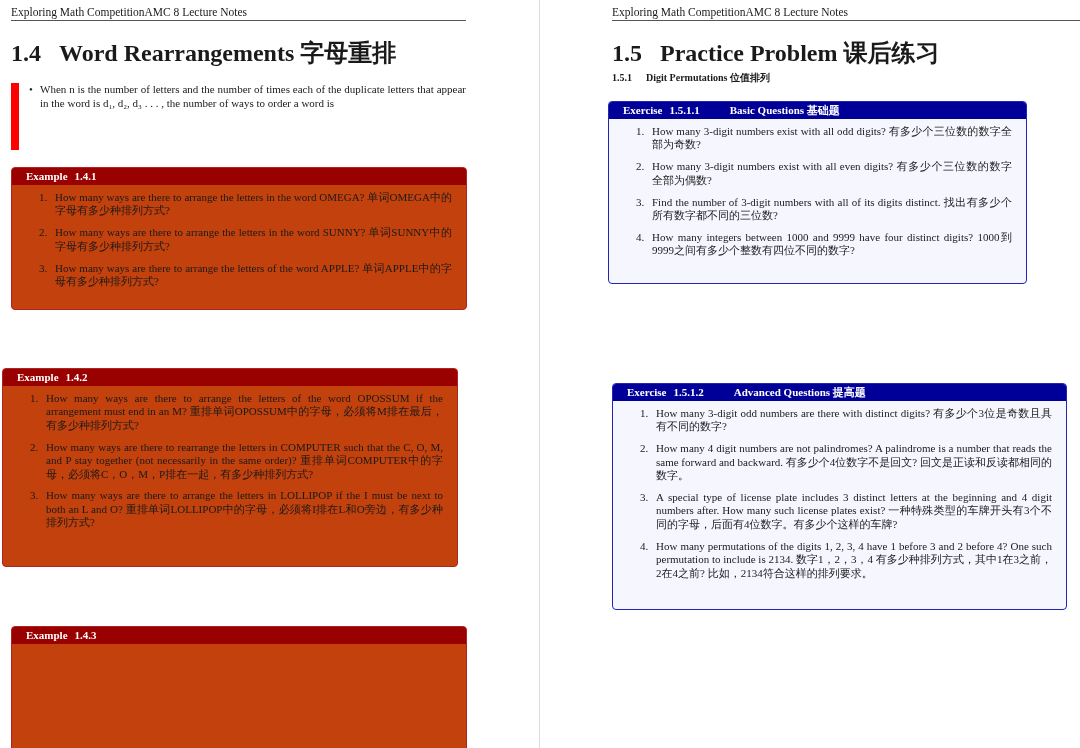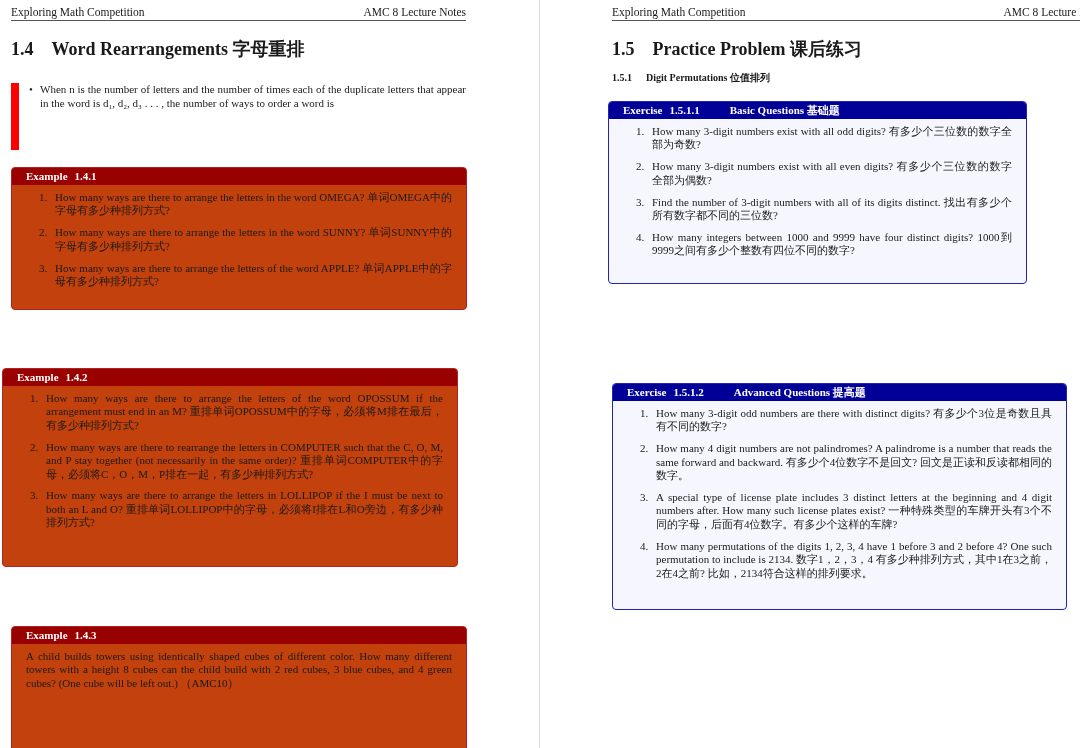--- a/index.html
+++ b/index.html
@@ -4,25 +4,25 @@
 <style>
   * { box-sizing: border-box; margin: 0; padding: 0; }
   html, body { width: 1080px; height: 748px; background: #ffffff; overflow: hidden; }
   body { position: relative; font-family: "Liberation Serif", "DejaVu Serif", serif; color: #1a1a1a; }
 
   .page { position: absolute; top: 0; height: 748px; background: #fff; }
   .page-left { left: 0; width: 539px; }
   .page-right { left: 540px; width: 540px; }
   .page-sep { position: absolute; left: 539px; top: 0; width: 1px; height: 748px; background: #dcdcdc; }
 
-  .running-head { position: absolute; top: 6px; height: 15px; font-size: 11.5px; display: flex; justify-content: space-between; border-bottom: 1px solid #555; line-height: 13px; }
+  .running-head { position: absolute; top: 6px; height: 15px; font-size: 11.5px; display: flex; border-bottom: 1px solid #555; line-height: 13px; }
   .page-left .running-head { left: 11px; width: 455px; }
   .page-right .running-head { left: 72px; width: 494px; }
 
-  .section-title { position: absolute; font-weight: bold; font-size: 18px; white-space: nowrap; }
+  .section-title { position: absolute; font-weight: bold; font-size: 24px; white-space: nowrap; }
   .section-title .num { display: inline-block; margin-right: 18px; }
   .page-left .section-title { left: 11px; top: 37px; }
   .page-right .section-title { left: 72px; top: 37px; }
 
   .subsection-title { position: absolute; left: 72px; top: 71px; font-weight: bold; font-size: 10px; white-space: nowrap; }
   .subsection-title .num { display: inline-block; margin-right: 14px; }
 
   .note { position: absolute; left: 11px; top: 83px; width: 456px; height: 67px; }
   .note-bar { position: absolute; left: 0; top: 0; width: 8px; height: 67px; background: #ff0000; }
   .note-text { position: absolute; left: 29px; top: 0; width: 426px; font-size: 11px; line-height: 13.6px; text-align: justify; }
@@ -90,21 +90,20 @@
         <li><span class="n">3.</span><span>How many ways are there to arrange the letters in LOLLIPOP if the I must be next to both an L and O? 重排单词LOLLIPOP中的字母，必须将I排在L和O旁边，有多少种排列方式?</span></li>
       </ol>
     </div>
   </div>
 
   <div class="box box-red" style="left:11px; top:626px; width:456px; height:132px;">
     <div class="box-header">
       <span>Example</span><span class="sp"></span><span>1.4.3</span>
     </div>
     <div class="box-body" style="padding-left:14px;">
-      <div class="para">A child builds towers using identically shaped cubes of different color. How many different towers with a height 8 cubes can the child build with 2 red cubes, 3 blue cubes, and 4 green cubes? (One cube will be left out.) （AMC10）</div>
     </div>
   </div>
 </div>
 
 <div class="page-sep"></div>
 
 <div class="page page-right">
   <div class="running-head">
     <span>Exploring Math Competition</span>
     <span>AMC 8 Lecture Notes</span>

